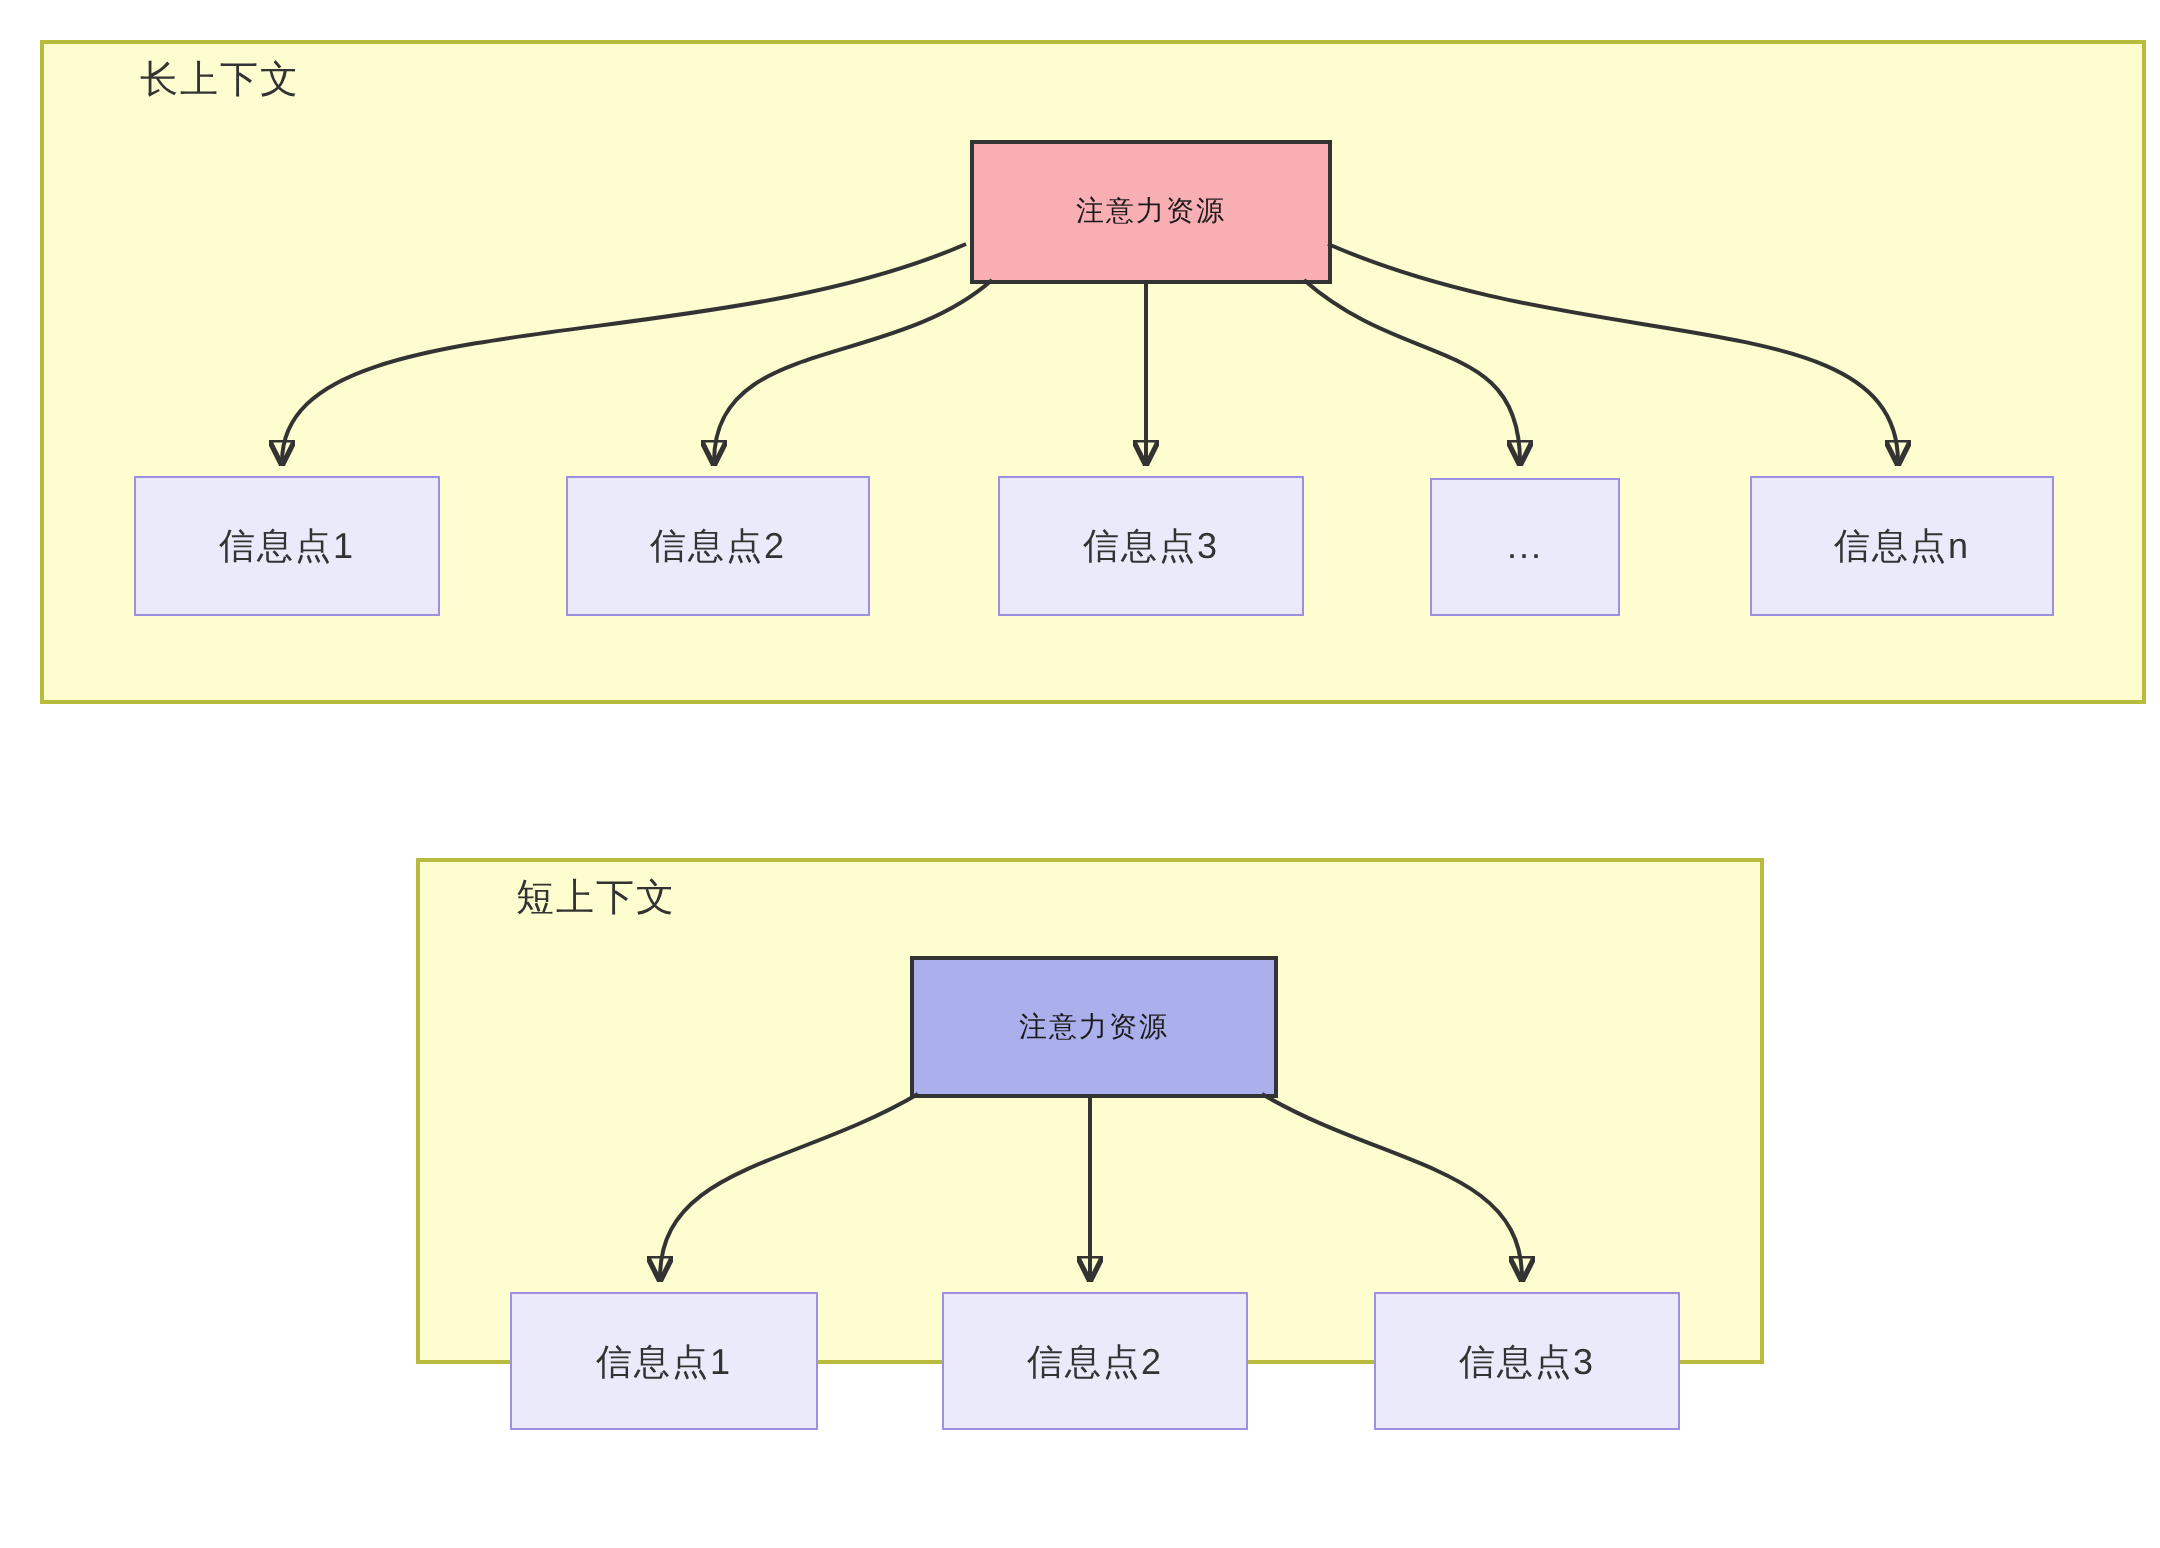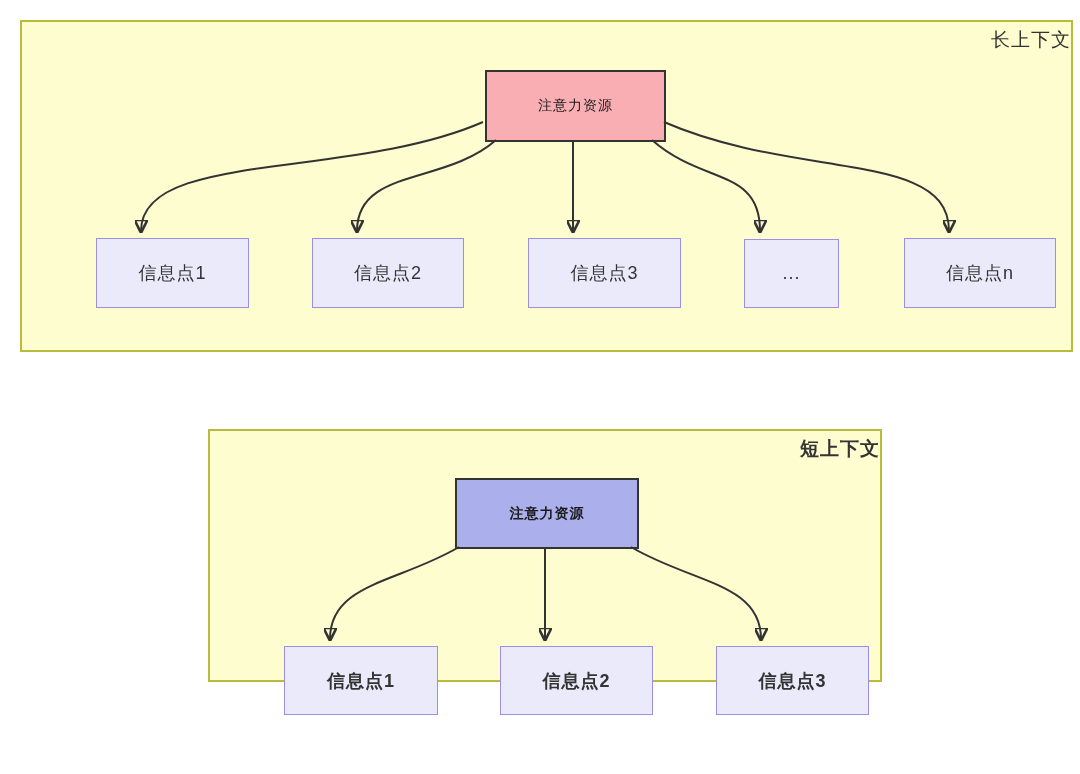--- a/index.html
+++ b/index.html
@@ -11,24 +11,25 @@
   .canvas { position: absolute; left: 0; top: 0; width: 1080px; height: 774px; }
   .container {
     position: absolute;
     background: #fdfdd0;
     border: 2px solid #b9bb3d;
     box-sizing: border-box;
   }
   .container-title {
     position: absolute;
     top: 5px; left: 0; right: 0;
-    text-align: right;
+    text-align: left;
     font-size: 19px;
     color: #333333;
     letter-spacing: 1px;
+    padding-left: 48px;
   }
   .attn {
     position: absolute;
     border: 2.5px solid #333333;
     box-sizing: border-box;
     display: flex; align-items: center; justify-content: center;
     font-size: 14px;
     color: #1a1a1a;
     letter-spacing: 1px;
   }
@@ -36,21 +37,20 @@
   .attn.purple { background: #abafec; }
   .node {
     position: absolute;
     background: #eaeafb;
     border: 1.5px solid #9d8fe4;
     box-sizing: border-box;
     display: flex; align-items: center; justify-content: center;
     font-size: 18px;
     color: #333333;
     letter-spacing: 1px;
-    margin-left: 29px;
   }
   svg.arrow-layer {
     position: absolute; left: 0; top: 0;
     width: 1080px; height: 774px;
     pointer-events: none;
   }
   svg.arrow-layer path { stroke: #333333; stroke-width: 2; fill: none; }
 </style>
 </head>
 <body>
@@ -74,21 +74,21 @@
       <span>信息点3</span>
     </div>
     <div class="node" style="left:693px; top:217px; width:95px; height:69px;">
       <span>...</span>
     </div>
     <div class="node" style="left:853px; top:216px; width:152px; height:70px;">
       <span>信息点n</span>
     </div>
   </section>
 
-  <section class="container" style="left:208px; top:429px; width:674px; height:253px;font-weight:bold;">
+  <section class="container" style="left:208px; top:429px; width:674px; height:253px;">
     <div class="container-title">短上下文</div>
 
     <div class="attn purple" style="left:245px; top:47px; width:184px; height:71px;">
       <span>注意力资源</span>
     </div>
 
     <div class="node" style="left:45px; top:215px; width:154px; height:69px;">
       <span>信息点1</span>
     </div>
     <div class="node" style="left:261px; top:215px; width:153px; height:69px;">

